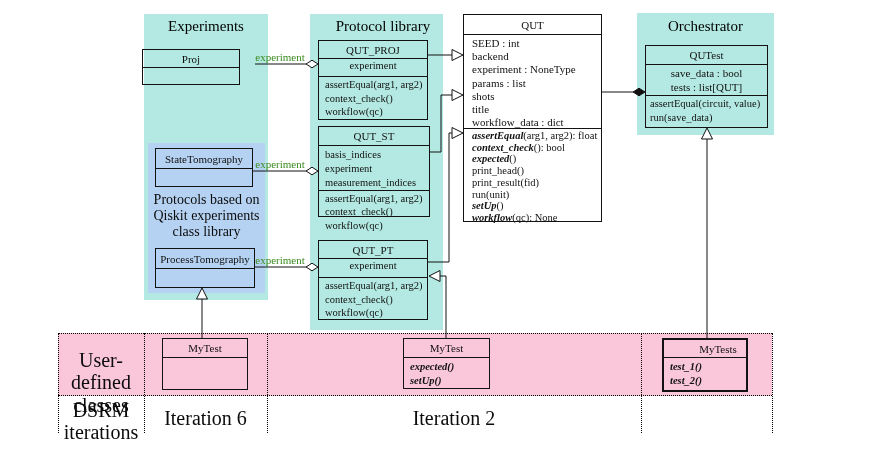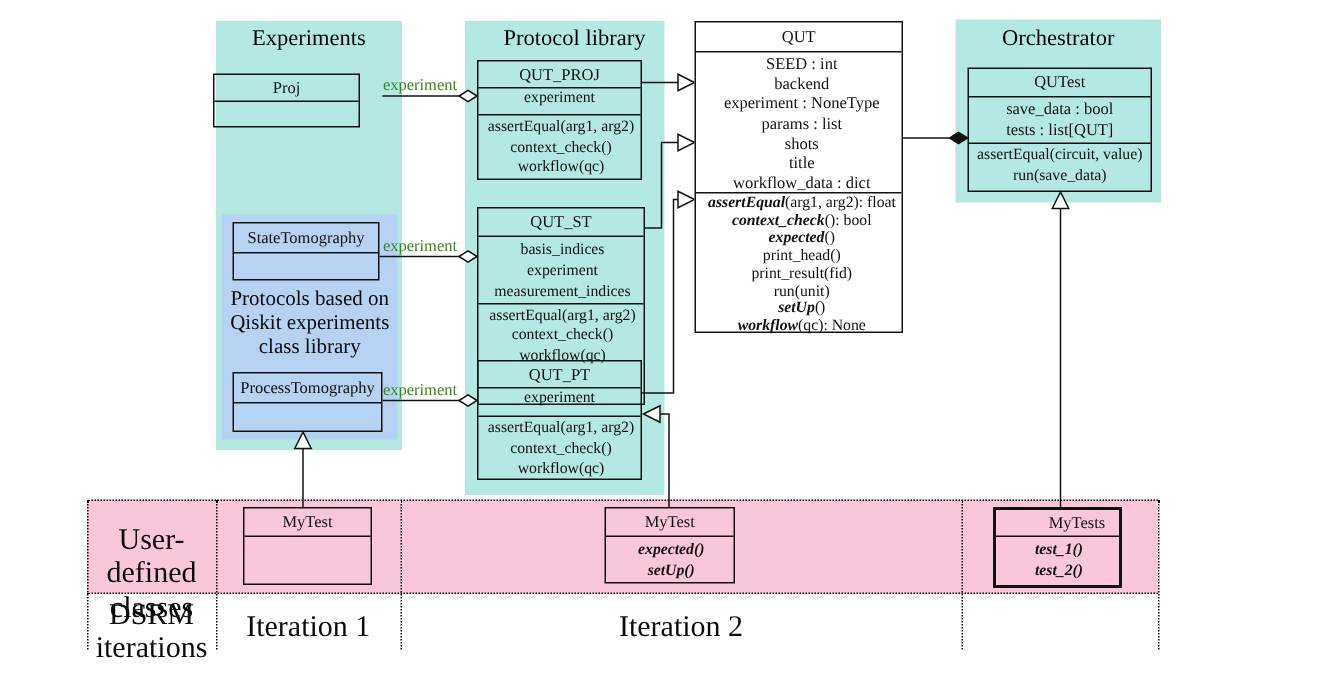--- a/index.html
+++ b/index.html
@@ -12,21 +12,21 @@
   .panel{position:absolute;}
   .teal{background:#b3e9e2;}
   .lblue{background:#b6d2f2;}
   .ptitle{position:absolute;text-align:center;font-size:15px;color:#000000;}
   .note{position:absolute;text-align:center;font-size:14px;line-height:1.15;color:#0b0b0b;}
   .cls{position:absolute;border:1px solid #121212;display:flex;flex-direction:column;font-size:10.5px;background:transparent;}
   .cls.white{background:#ffffff;}
   .cls.thick{border-width:2px;}
   .cls > div + div{border-top:1px solid #121212;}
   .ct{text-align:center;font-size:11px;display:flex;align-items:center;justify-content:center;flex:none;}
-  .ca,.cm{padding:1px 4px 1px 6px;flex:none;text-align:center;}
+  .ca,.cm{padding:1px 4px 1px 6px;flex:none;}
   .ca.center,.cm.center{text-align:center;padding-left:2px;padding-right:2px;}
   .fill{flex:1 1 auto;}
   .ln{white-space:nowrap;}
   .it{font-style:italic;font-weight:bold;}
   .glabel{position:absolute;width:52px;text-align:center;font-size:11px;color:#3a8a1e;}
   .pinkzone{position:absolute;left:58px;top:333px;width:714px;height:63px;background:#f9c6da;
     border-top:1px dotted #000;border-bottom:1px dotted #000;}
   .vdot{position:absolute;top:333px;height:100px;width:0;border-left:1px dotted #000;}
   .flabel{position:absolute;text-align:center;font-size:20px;line-height:1.12;color:#0b0b0b;}
 </style>
@@ -113,21 +113,21 @@
     <div class="ca center" style="height:18px;">
       <div class="ln">experiment</div>
     </div>
     <div class="cm fill" style="line-height:13.6px;">
       <div class="ln">assertEqual(arg1, arg2)</div>
       <div class="ln">context_check()</div>
       <div class="ln">workflow(qc)</div>
     </div>
   </div>
 
-  <div class="cls" style="left:318px;top:126px;width:112px;height:132px;margin-top:12px;">
+  <div class="cls" style="left:318px;top:126px;width:112px;height:91px;">
     <div class="ct" style="height:18px;">QUT_ST</div>
     <div class="ca" style="height:45px;line-height:13.8px;padding-top:2px;">
       <div class="ln">basis_indices</div>
       <div class="ln">experiment</div>
       <div class="ln">measurement_indices</div>
     </div>
     <div class="cm fill" style="line-height:13.4px;">
       <div class="ln">assertEqual(arg1, arg2)</div>
       <div class="ln">context_check()</div>
       <div class="ln">workflow(qc)</div>
@@ -197,16 +197,16 @@
   <div class="cls thick" style="left:662px;top:338px;width:86px;height:54px;">
     <div class="ct" style="height:17px;margin-left:26px;">MyTests</div>
     <div class="cm fill it" style="line-height:14px;padding-top:2px;">
       <div class="ln">test_1()</div>
       <div class="ln">test_2()</div>
     </div>
   </div>
 
   <div class="flabel" style="left:58px;top:349px;width:86px;">User-defined classes</div>
   <div class="flabel" style="left:58px;top:399px;width:86px;">DSRM iterations</div>
-  <div class="flabel" style="left:144px;top:407px;width:123px;">Iteration 1</div>
+  <div class="flabel" style="left:144px;top:407px;width:123px;">Iteration 6</div>
   <div class="flabel" style="left:267px;top:407px;width:374px;">Iteration 2</div>
 
 </div>
 
 </body></html>

